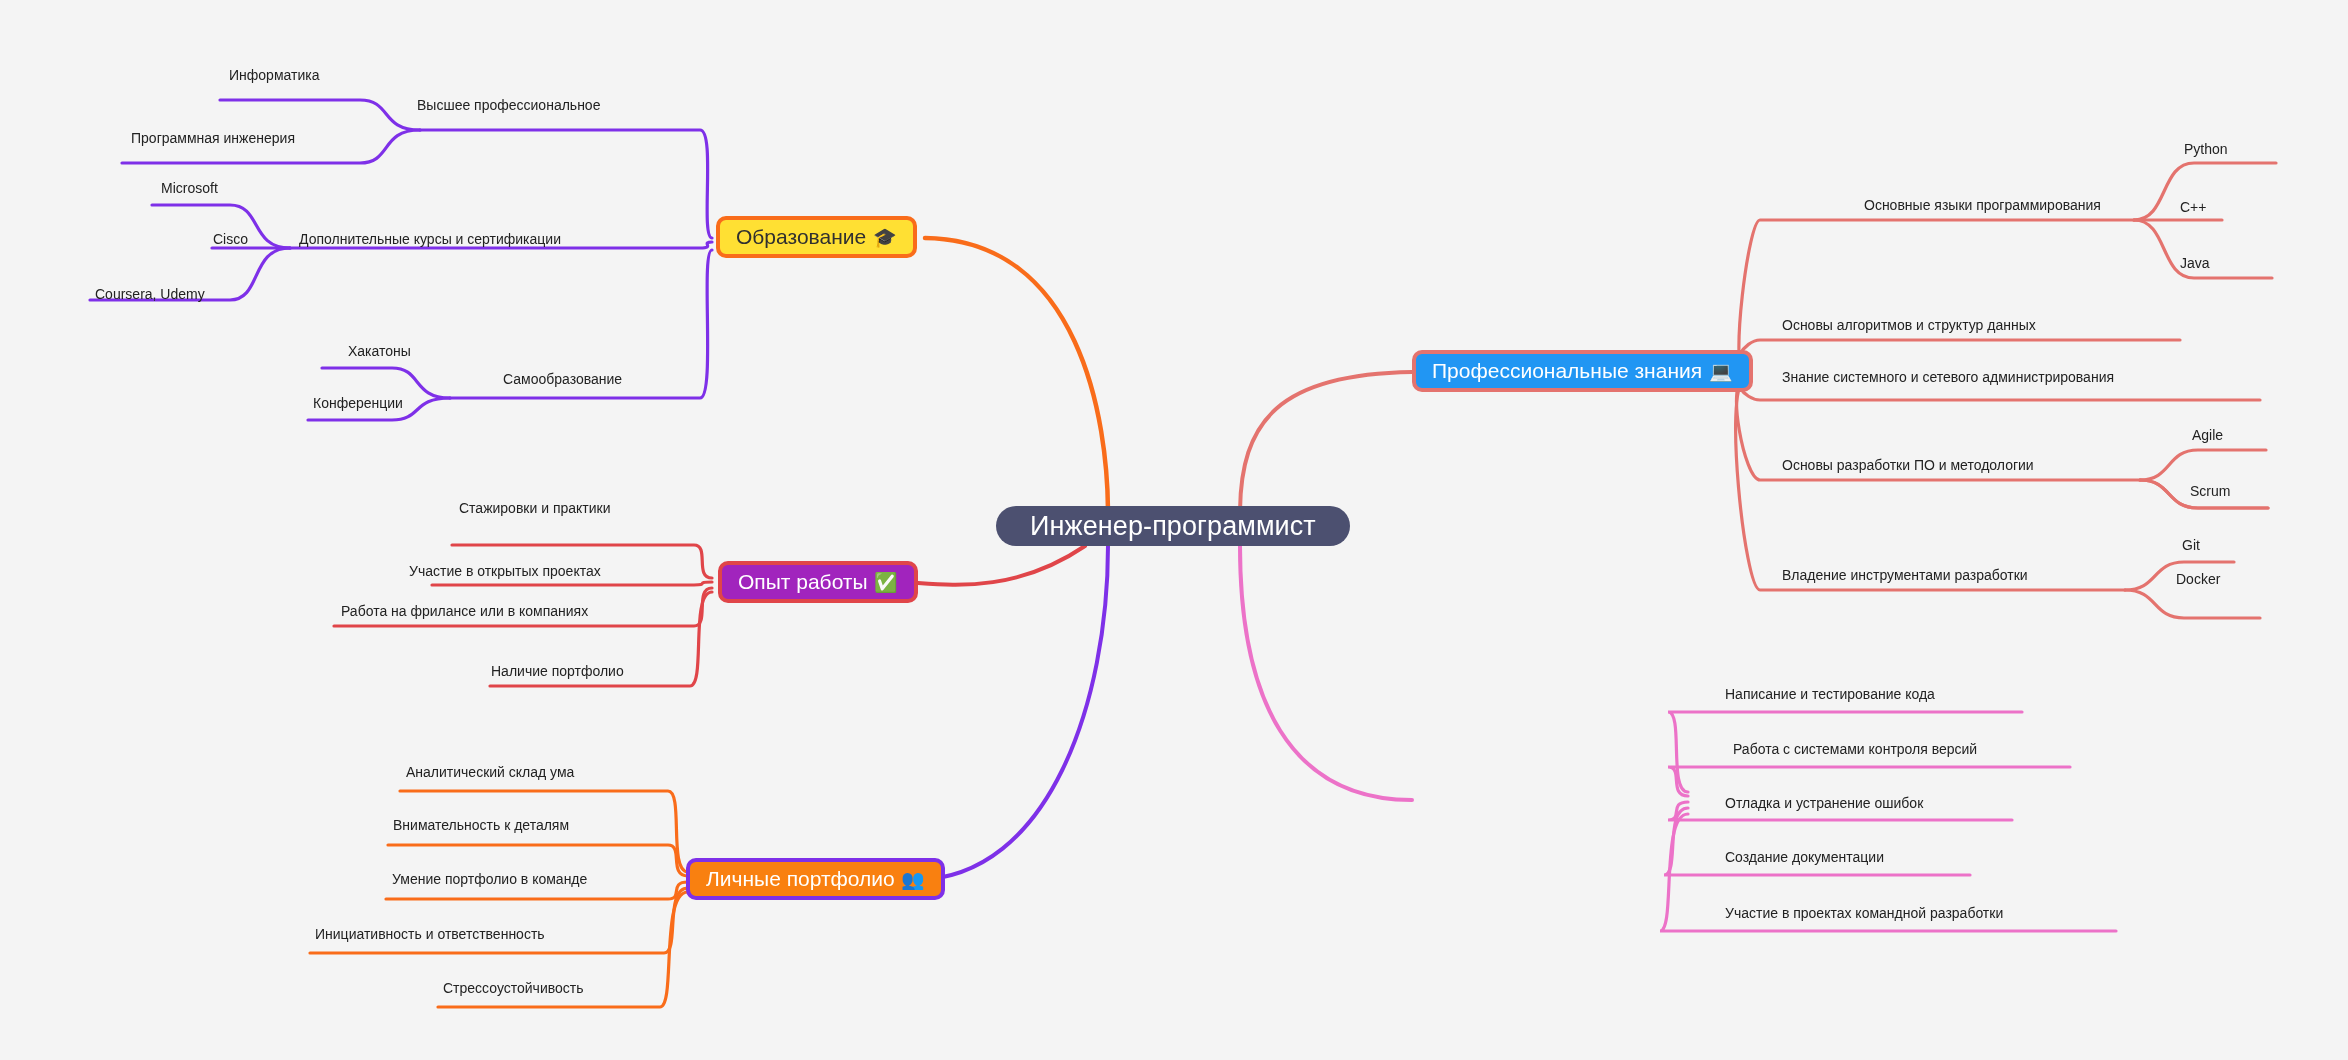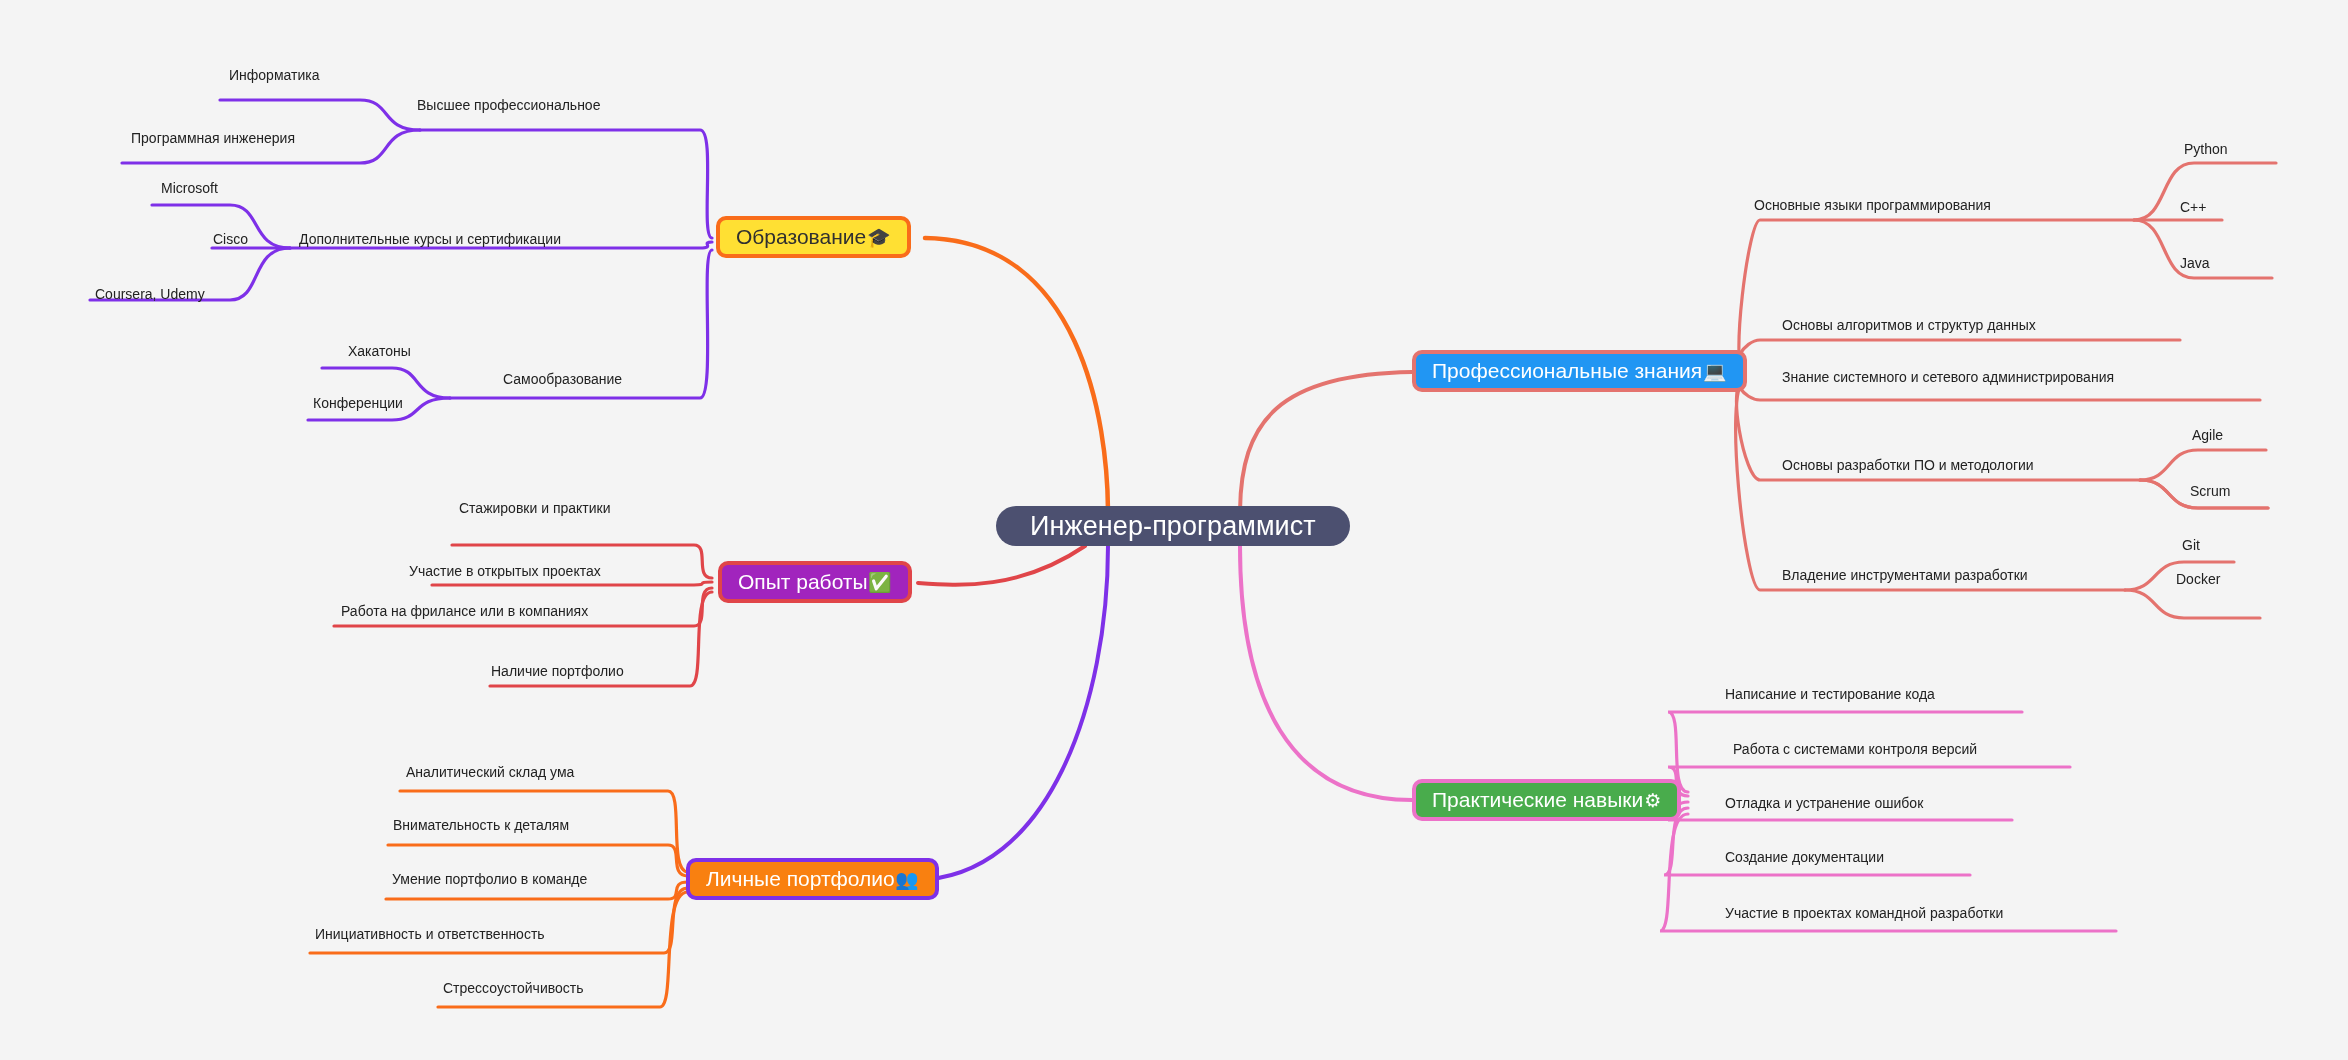--- a/index.html
+++ b/index.html
@@ -42,20 +42,21 @@
   }
   
   .l1 {
     border-radius: 10px;
     border-width: 4px;
     border-style: solid;
     font-size: 21px;
     height: 42px;
     padding: 0 16px;
     color: #ffffff;
+    gap: 6px;
   }
   .l1.yellow {
     background: #ffe033;
     border-color: #f96c1a;
     color: #303030;
   }
   .l1.blue   { background: #2196f3; border-color: #e4736e; }
   .l1.purple { background: #a124bd; border-color: #e04549; }
   .l1.orange { background: #f98010; border-color: #7e30e8; }
   .l1.green  { background: #49ac4c; border-color: #ec72c8; }
@@ -165,39 +166,35 @@
   <div class="node l1 purple" style="left:718px; top:561px;">
     <span>Опыт работы</span>
     <span class="emoji">✅</span>
   </div>
 
   <div class="node l1 orange" style="left:686px; top:858px;">
     <span>Личные портфолио</span>
     <span class="emoji">👥</span>
   </div>
 
-  <div class="node l1 green" style="left:1412px; top:779px;">
-    <span>Практические навыки</span>
-    <span class="emoji">⚙</span>
-  </div>
 
   <div class="leaf" style="left:229px; top:68px;">Информатика</div>
   <div class="leaf" style="left:131px; top:131px;">Программная инженерия</div>
   <div class="leaf" style="left:417px; top:98px;">Высшее профессиональное</div>
 
   <div class="leaf" style="left:161px; top:181px;">Microsoft</div>
   <div class="leaf" style="left:193px; top:232px;margin-left:20px;">Cisco</div>
   <div class="leaf" style="left:95px;  top:287px;">Coursera, Udemy</div>
   <div class="leaf" style="left:299px; top:232px;">Дополнительные курсы и сертификации</div>
 
   <div class="leaf" style="left:348px; top:344px;">Хакатоны</div>
   <div class="leaf" style="left:313px; top:396px;">Конференции</div>
   <div class="leaf" style="left:503px; top:372px;">Самообразование</div>
 
-  <div class="leaf" style="left:1754px; top:198px;text-align:center;">Основные языки программирования</div>
+  <div class="leaf" style="left:1864px; top:198px;text-align:center;">Основные языки программирования</div>
   <div class="leaf" style="left:2184px; top:142px;">Python</div>
   <div class="leaf" style="left:2180px; top:200px;">C++</div>
   <div class="leaf" style="left:2180px; top:256px;">Java</div>
 
   <div class="leaf" style="left:1782px; top:318px;">Основы алгоритмов и структур данных</div>
   <div class="leaf" style="left:1782px; top:370px;">Знание системного и сетевого администрирования</div>
 
   <div class="leaf" style="left:1782px; top:458px;">Основы разработки ПО и методологии</div>
   <div class="leaf" style="left:2192px; top:428px;">Agile</div>
   <div class="leaf" style="left:2190px; top:484px;">Scrum</div>

